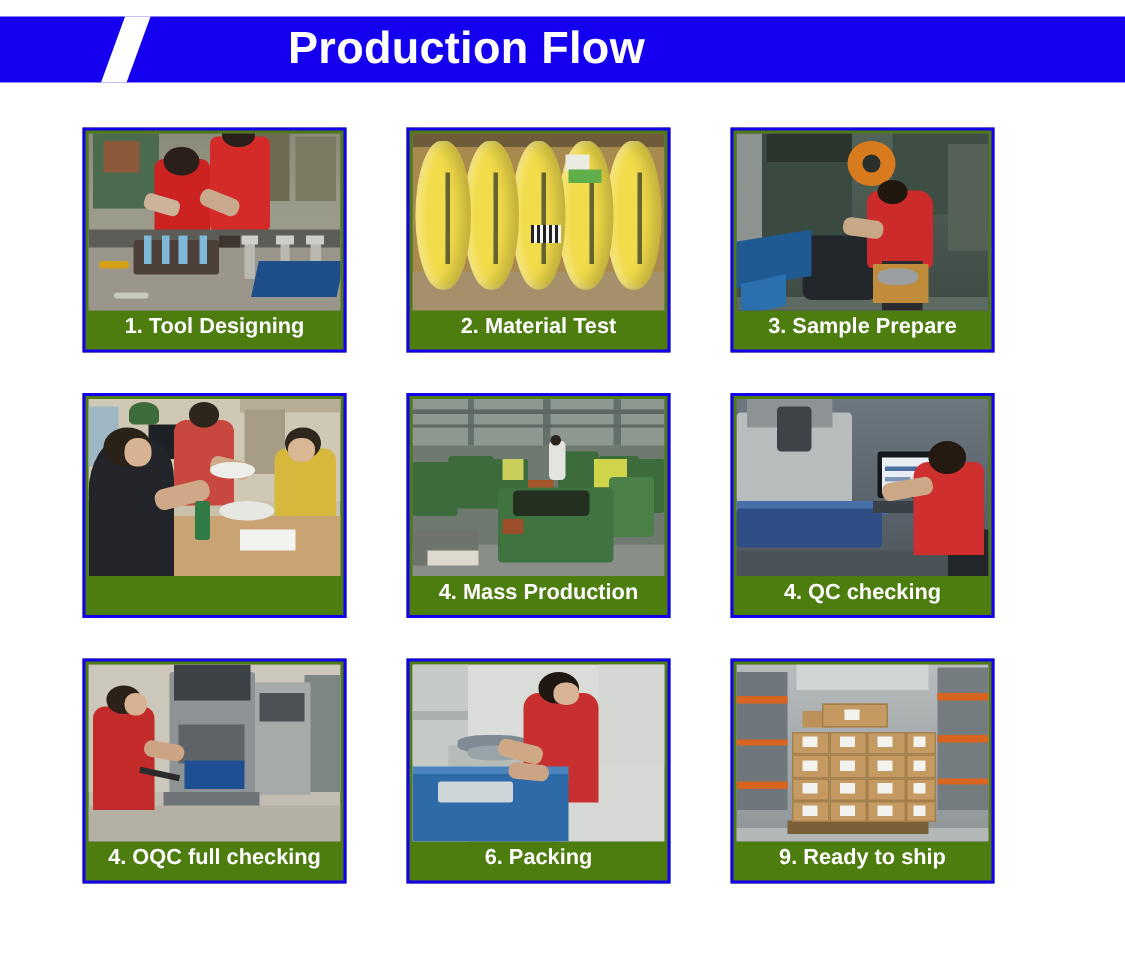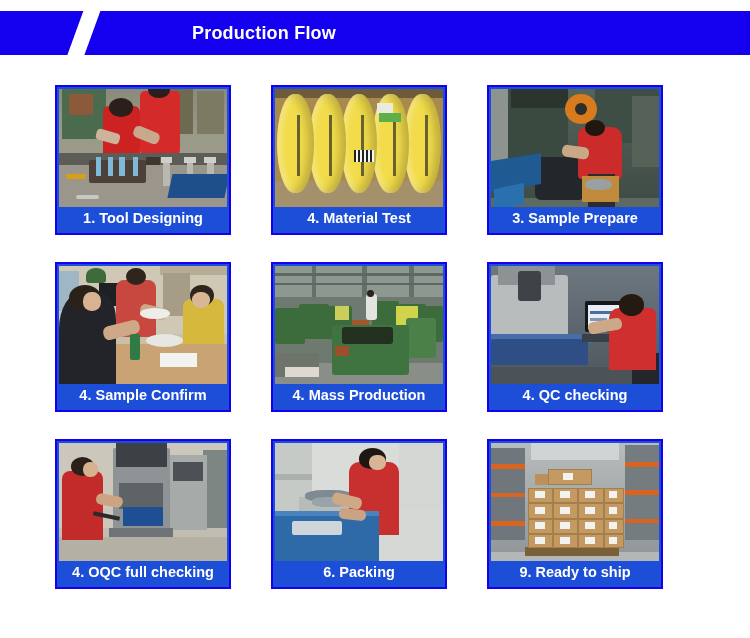--- a/index.html
+++ b/index.html
@@ -40,39 +40,39 @@
     background: #ffffff;
     transform: skewX(-20deg);
   }
   .header-title {
     position: absolute;
     left: 192px;
     top: 0;
     height: 44px;
     line-height: 44px;
     color: #ffffff;
-    font-size: 18px;
+    font-size: 30px;
     font-weight: bold;
     letter-spacing: 0.2px;
     white-space: nowrap;
   }
 
   
   .grid {
     position: absolute;
     left: 55px;
     top: 85px;
     width: 640px;
     height: 520px;
   }
   .card {
     position: absolute;
     width: 176px;
     height: 150px;
-    background: #1d4ed8;
+    background: #4d7c0f;
     border: 2px solid #1400ef;
     box-sizing: border-box;
   }
   .card.col0 { left: 0; }
   .card.col1 { left: 216px; }
   .card.col2 { left: 432px; padding-left: 41px; }
   .card.row0 { top: 0; }
   .card.row1 { top: 177px; }
   .card.row2 { top: 354px; }
 
@@ -355,21 +355,21 @@
           <div class="sh lbl l1"></div>
             <div class="sh lbl l2"></div>
             <div class="sh lbl l3"></div>
           <div class="sh lbl l4"></div>
             <div class="sh lbl l5"></div>
           <div class="sh wht"></div>
             <div class="sh tag"></div>
             <div class="sh bc"></div>
         </div>
       </div>
-      <div class="card-caption">4. Material Test</div>
+      <div class="card-caption">2. Material Test</div>
     </div>
 
     <div class="card row0 col2">
       <div class="card-photo">
         <div class="scene s3">
           <div class="sh bg"></div>
             <div class="sh wall"></div>
           <div class="sh mach2"></div>
             <div class="sh mach2b"></div>
           <div class="sh mach"></div>
@@ -410,21 +410,20 @@
             <div class="sh pAhead"></div>
             <div class="sh pAface"></div>
           <div class="sh pBarm"></div>
             <div class="sh pAarm"></div>
           <div class="sh plate"></div>
             <div class="sh plate2"></div>
           <div class="sh bottle"></div>
             <div class="sh paper"></div>
         </div>
       </div>
-      <div class="card-caption">4. Sample Confirm</div>
     </div>
 
     <div class="card row1 col1">
       <div class="card-photo">
         <div class="scene s5">
           <div class="sh roof"></div>
           <div class="sh col cA"></div>
             <div class="sh col cB"></div>
             <div class="sh col cC"></div>
           <div class="sh beam b1"></div>

